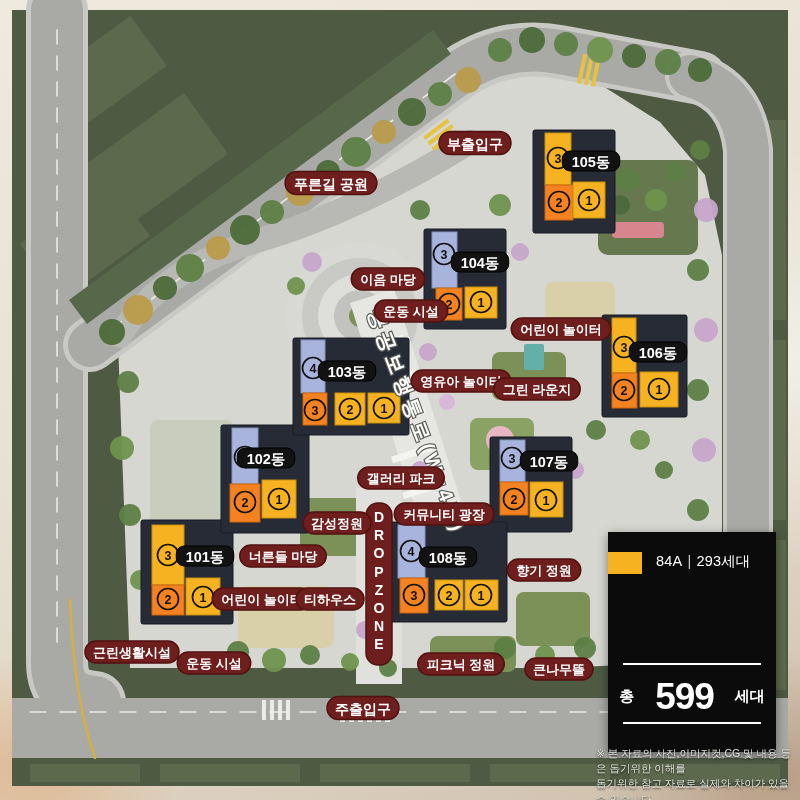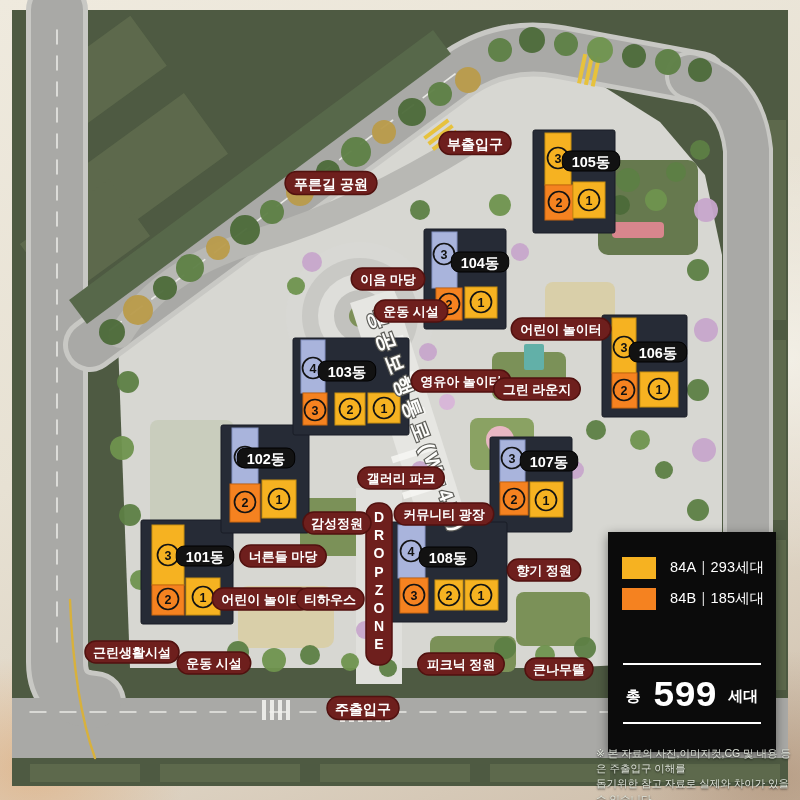--- a/index.html
+++ b/index.html
@@ -13,31 +13,31 @@
       radial-gradient(220px 160px at 4% 96%, rgba(222,150,84,.45), rgba(222,150,84,0) 70%),
       radial-gradient(260px 180px at 97% 97%, rgba(150,110,80,.40), rgba(150,110,80,0) 70%),
       radial-gradient(200px 300px at 99% 45%, rgba(255,255,250,.55), rgba(255,255,250,0) 70%);
   }
   svg{position:absolute;left:0;top:0;}
   .legend{
     position:absolute;left:608px;top:532px;width:168px;height:220px;
     background:#0b0b0b;box-shadow:0 3px 10px rgba(0,0,0,.45);
   }
   .legend-rows{position:absolute;left:0;top:20px;width:100%;}
-  .legend-row{display:flex;align-items:center;height:31px;padding-left:14px;}
+  .legend-row{display:flex;align-items:flex-start;height:31px;}
   .legend-swatch{width:34px;height:22px;margin-right:14px;flex:0 0 auto;}
   .legend-label{color:#fff;font-size:14.5px;letter-spacing:.2px;white-space:nowrap;}
   .legend-label .sep{color:#cfcfcf;padding:0 5px;font-weight:300;}
   .legend-divider{position:absolute;left:15px;right:15px;height:2px;background:#fff;}
   .legend-divider.top{top:131px;}
   .legend-divider.bottom{top:190px;}
   .legend-total{position:absolute;left:0;top:138px;width:100%;height:52px;
     display:flex;align-items:center;justify-content:center;color:#fff;}
   .t-prefix,.t-suffix{font-size:15px;font-weight:600;}
-  .t-value{font-size:37px;font-weight:800;letter-spacing:-1px;margin:0 12px;line-height:1;font-family:Liberation Mono, monospace;}
+  .t-value{font-size:37px;font-weight:800;letter-spacing:-1px;margin:0 21px;line-height:1;}
   .disclaimer{
     position:absolute;left:596px;top:746px;width:200px;
     color:#dfe4da;font-size:10.5px;line-height:1.45;text-shadow:0 1px 2px rgba(0,0,0,.8);
   }
 </style>
 </head>
 <body>
 
 <div class="backdrop-glow"></div>
 
@@ -436,30 +436,26 @@
       </g>
     </g>
 </svg>
 
 <div class="legend">
   <div class="legend-rows" id="legendRows">
       <div class="legend-row">
         <div class="legend-swatch" style="background: rgb(246, 178, 33);"></div>
         <div class="legend-label"><span>84A</span><span class="sep">|</span><span>293세대</span></div>
       </div>
-      <div class="legend-row">
-        <div class="legend-swatch" style="background: rgb(245, 130, 32);"></div>
-        <div class="legend-label"><span>84B</span><span class="sep">|</span><span>185세대</span></div>
-      </div>
     </div>
   <div class="legend-divider top"></div>
   <div class="legend-total">
     <span class="t-prefix">총</span>
     <span class="t-value">599</span>
     <span class="t-suffix">세대</span>
   </div>
   <div class="legend-divider bottom"></div>
 </div>
 
 <div class="disclaimer">
-  <div>※ 본 자료의 사진,이미지컷,CG 및 내용 등은 주출입구 이해를</div>
+  <div>※ 본 자료의 사진,이미지컷,CG 및 내용 등은 돕기위한 이해를</div>
   <div>돕기위한 참고 자료로 실제와 차이가 있을 수 있습니다</div>
 </div>
 
 </body></html>

